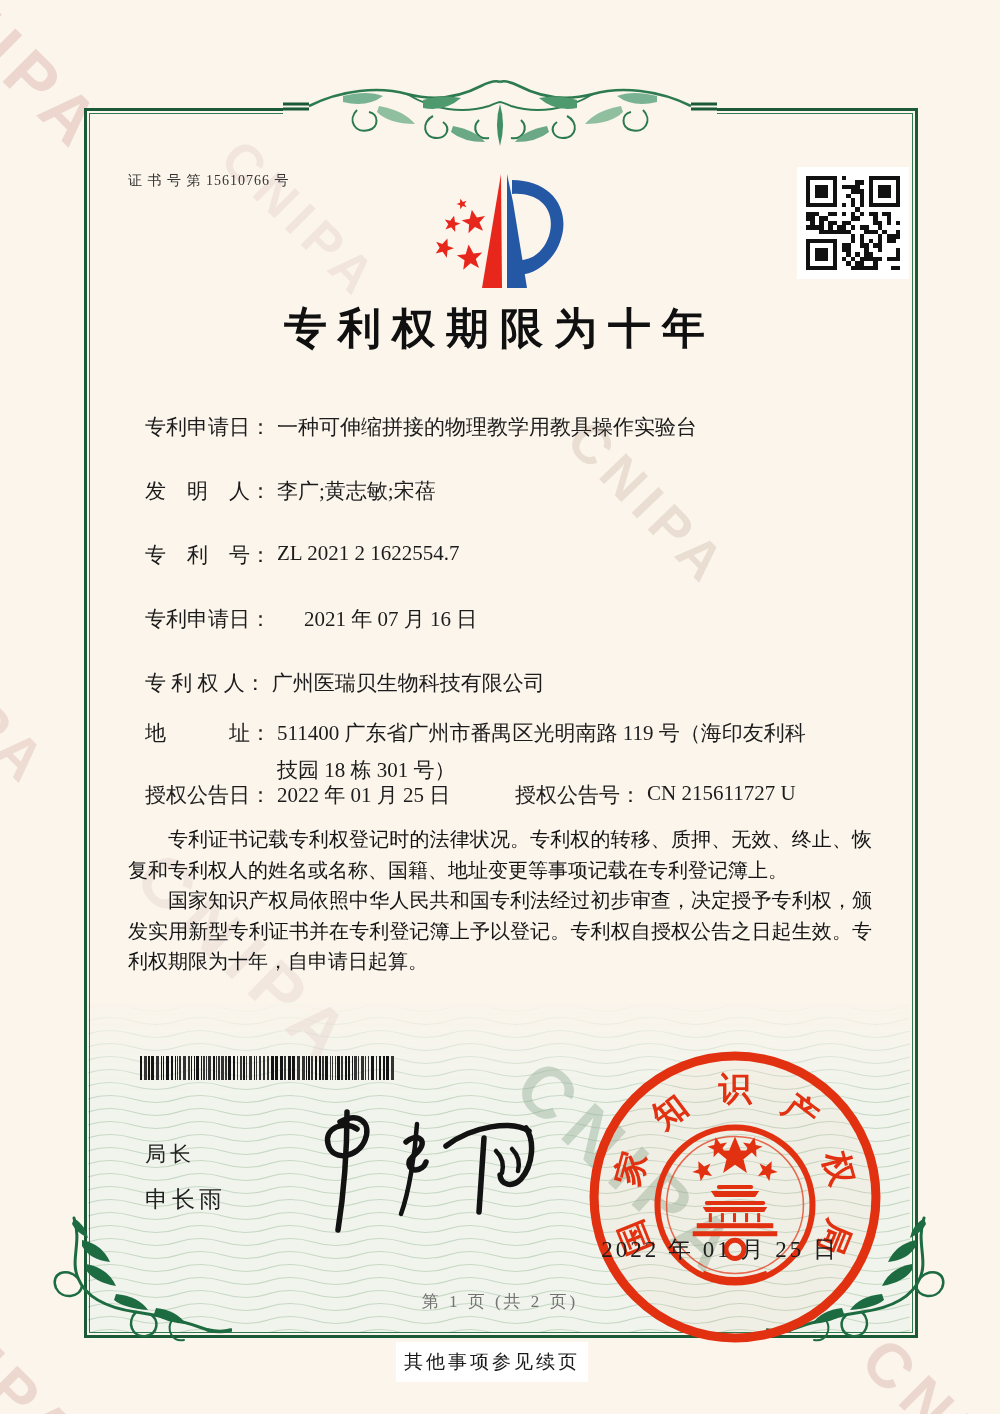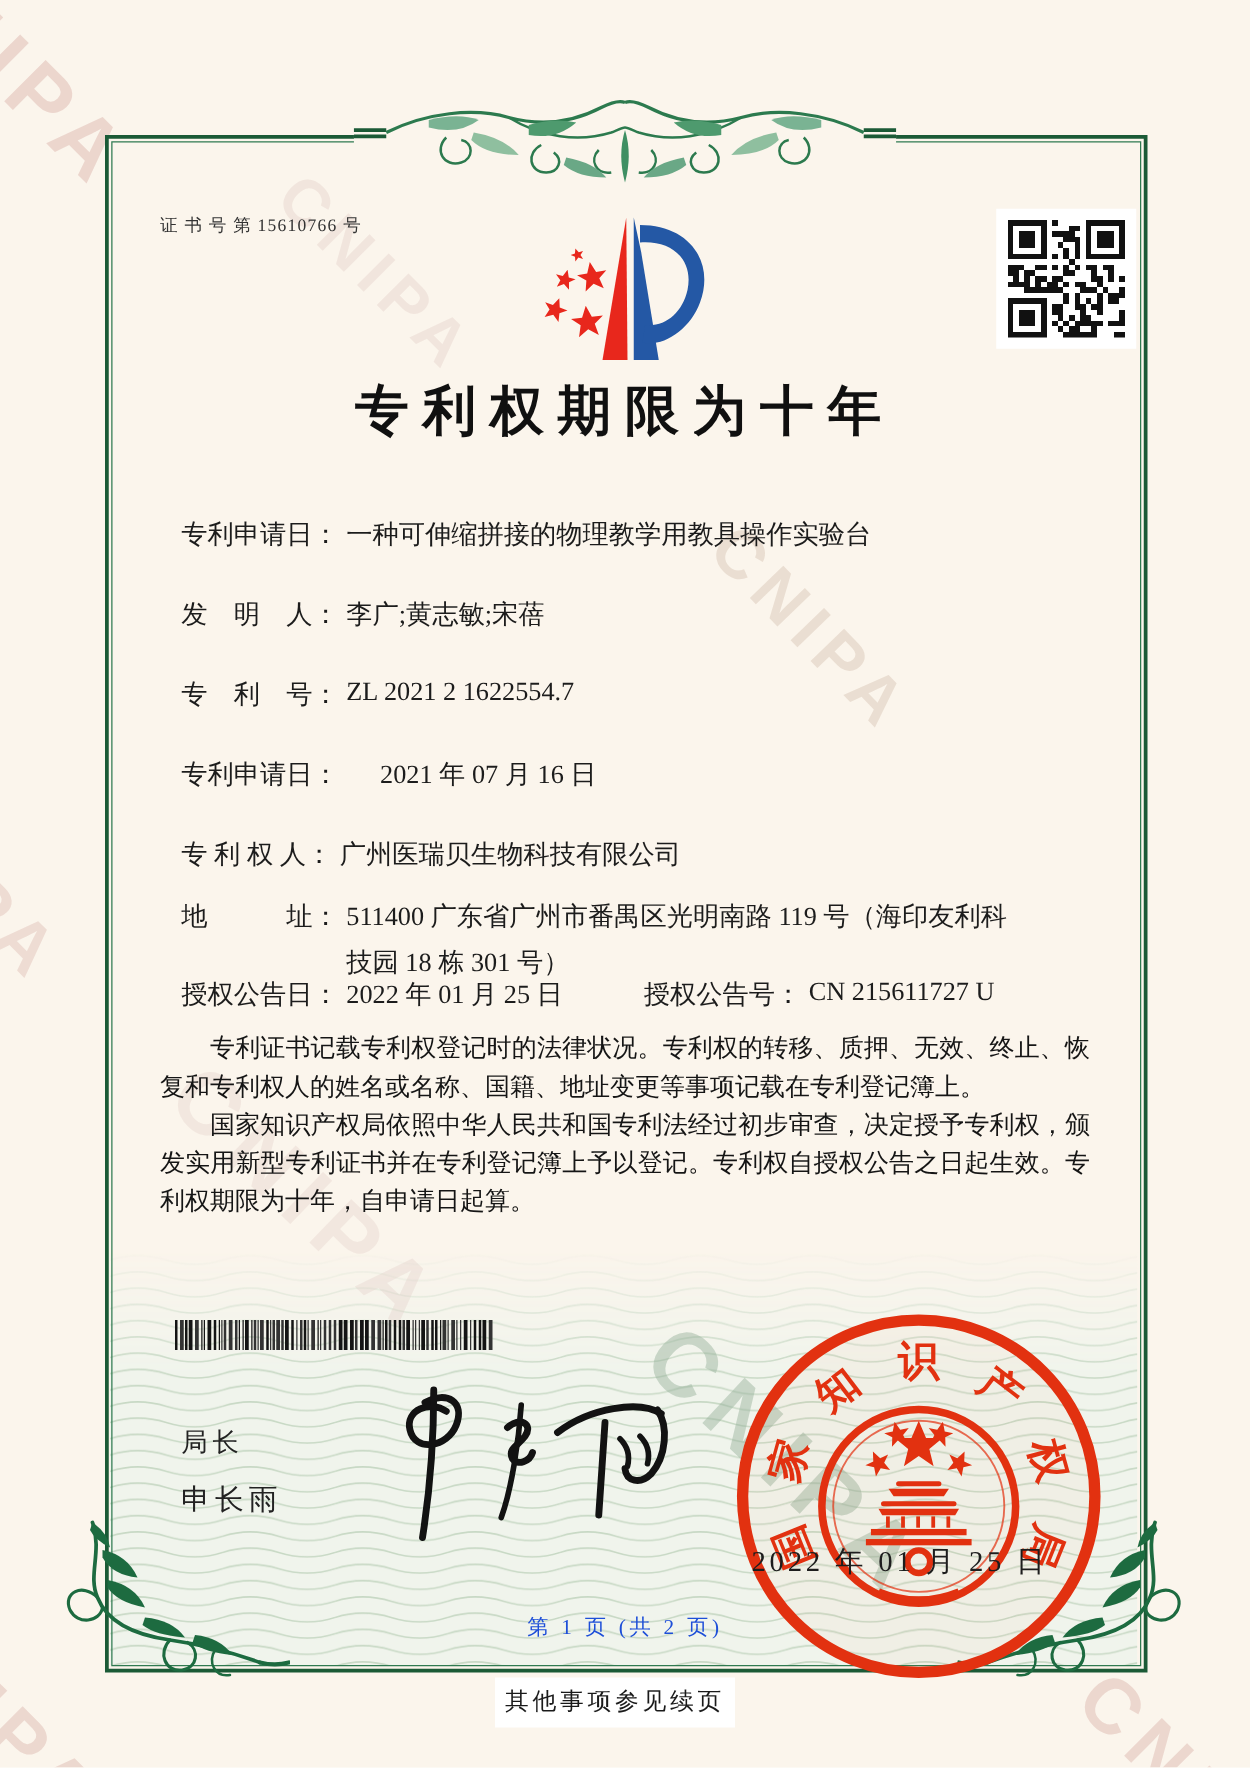--- a/index.html
+++ b/index.html
@@ -55,21 +55,21 @@
   .director-name{position:absolute;left:145px;top:1184px;font-size:23px;letter-spacing:4px;}
   .signature{position:absolute;left:288px;top:1106px;}
   
   .seal{position:absolute;left:584px;top:1046px;width:302px;height:302px;z-index:5;}
   .seal svg{position:absolute;inset:0;}
   .seal-char{font-size:33px;font-weight:bold;fill:#e23110;font-family:"Liberation Serif",serif;}
   .seal-date{position:absolute;left:6px;top:188px;width:260px;text-align:center;
     font-size:23px;letter-spacing:3px;color:#1d1d1d;z-index:6;}
   
   .page-indicator{position:absolute;left:0;top:1290px;width:100%;text-align:center;
-    font-size:17px;letter-spacing:3px;color:#1d4ed8;z-index:4;}
+    font-size:17px;letter-spacing:3px;color:#737373;z-index:4;}
   .cont-note{position:absolute;left:396px;top:1342px;width:192px;height:40px;background:#ffffff;
     text-align:center;line-height:40px;font-size:19px;letter-spacing:3px;color:#1a1a1a;z-index:4;}
 </style>
 </head>
 <body>
 
 <div class="page">
 
   <svg class="guilloche" width="822" height="332">
     <defs>

